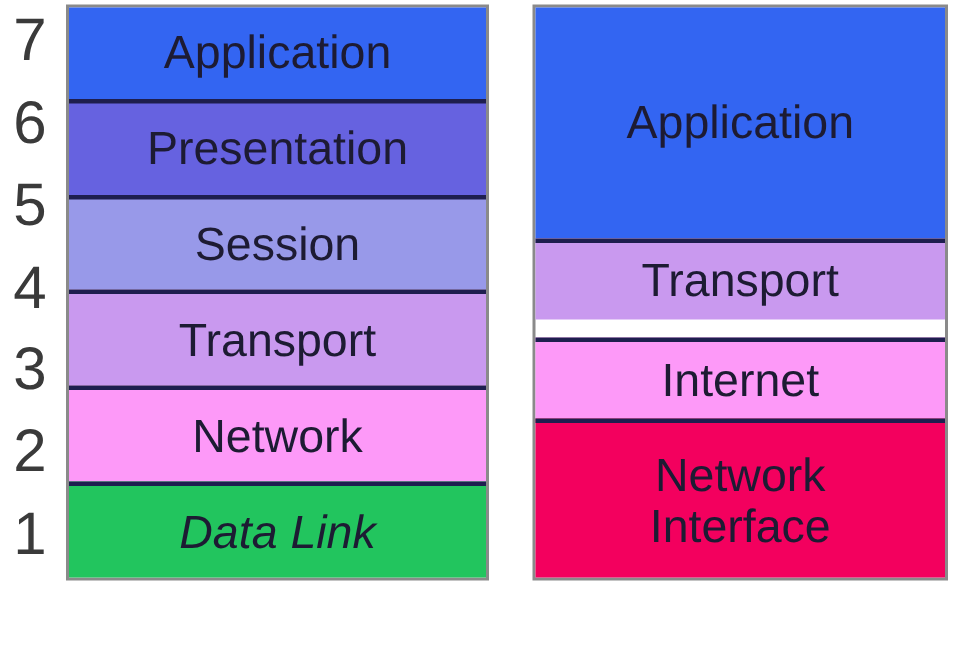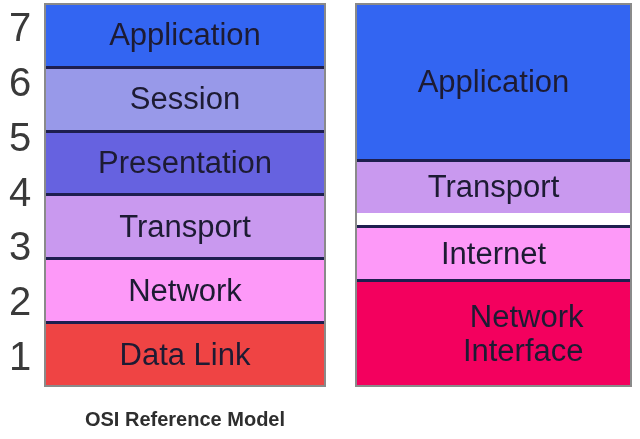--- a/index.html
+++ b/index.html
@@ -78,31 +78,30 @@
     <div class="num-cell">6</div>
     <div class="num-cell">5</div>
     <div class="num-cell">4</div>
     <div class="num-cell">3</div>
     <div class="num-cell">2</div>
     <div class="num-cell">1</div>
   </div>
 
   <div class="column osi-col">
     <div class="layer span-1" style="background-color: rgb(51, 101, 242);">Application</div>
+    <div class="layer span-1" style="background-color: rgb(102, 98, 224);">Presentation</div>
     <div class="layer span-1" style="background-color: rgb(152, 153, 233);">Session</div>
-    <div class="layer span-1" style="background-color: rgb(102, 98, 224);">Presentation</div>
     <div class="layer span-1" style="background-color: rgb(201, 153, 239);">Transport</div>
     <div class="layer span-1" style="background-color: rgb(253, 153, 248);">Network</div>
-    <div class="layer span-1" style="background-color: #ef4444;">Data Link</div>
+    <div class="layer span-1" style="background-color: #22c55e; font-style: italic;">Data Link</div>
   </div>
 
   <div class="column tcp-col">
     <div class="layer span-3" style="background-color: rgb(51, 101, 242);">Application</div>
     <div class="layer span-1" style="background-color: rgb(201, 153, 239);">Transport</div>
     <div class="layer span-1" style="background-color: rgb(253, 153, 248); margin-top: 12px;">Internet</div>
-    <div class="layer span-2" style="background-color: rgb(243, 0, 94); text-align: right;">
+    <div class="layer span-2" style="background-color: rgb(243, 0, 94);">
       <span class="wrap-label">Network Interface</span>
     </div>
   </div>
 
-  <div class="caption osi-caption">OSI Reference Model</div>
 
 </div>
 
 </body></html>

